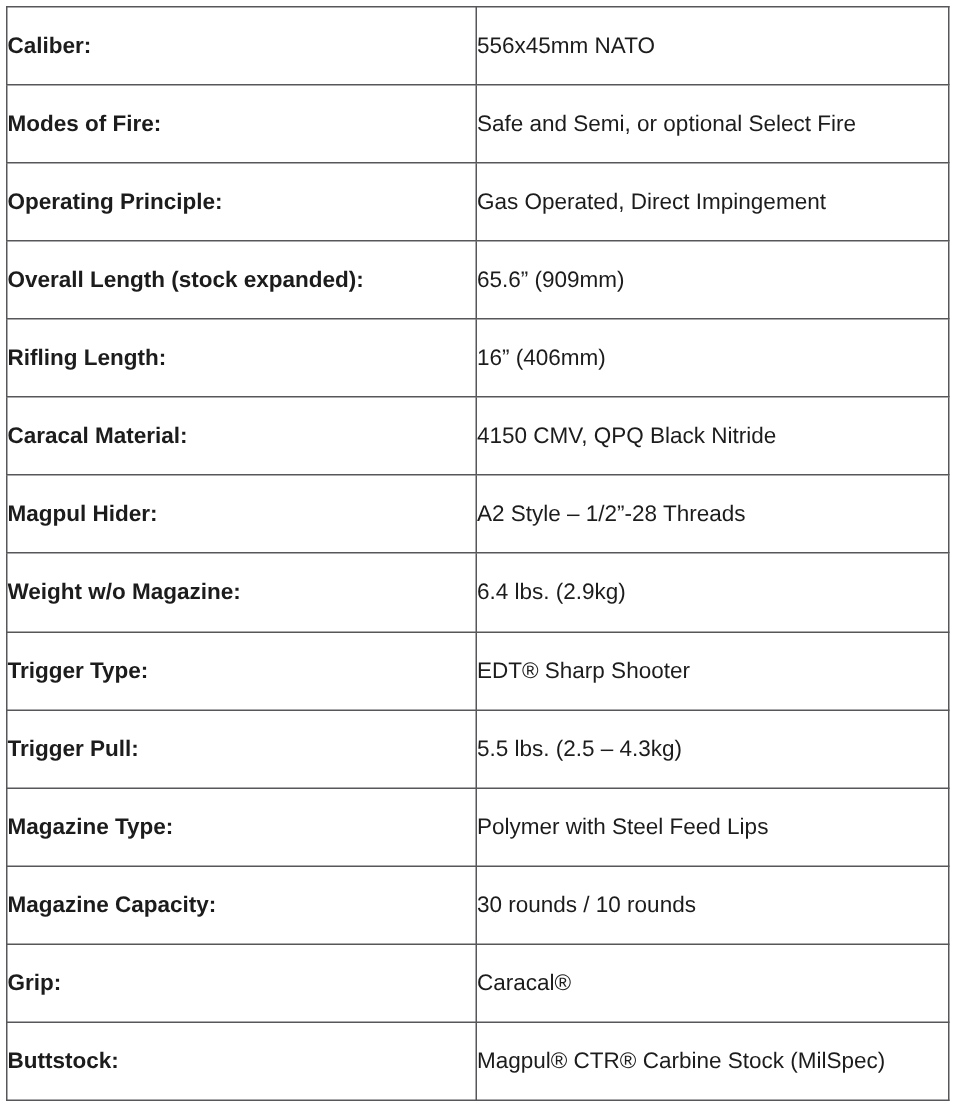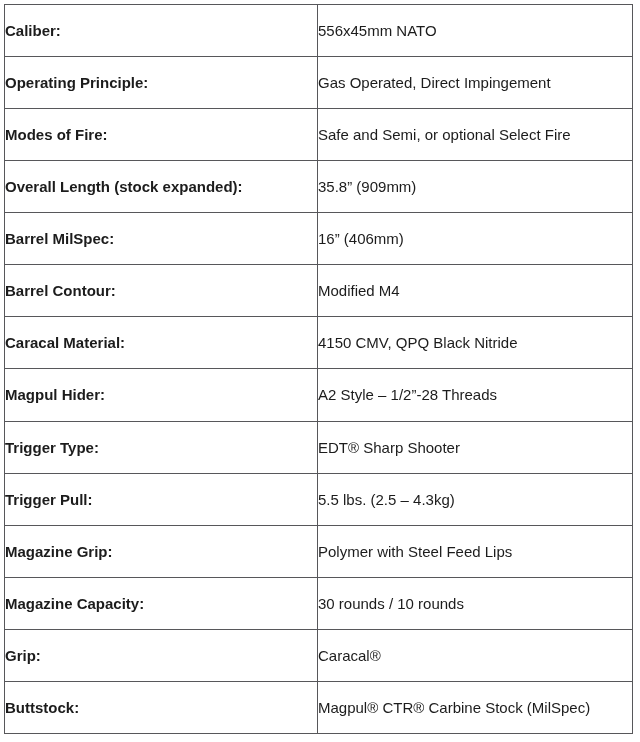--- a/index.html
+++ b/index.html
@@ -50,57 +50,57 @@
 <body>
 
 <div class="page">
   <table class="spec-table">
     <tbody>
         <tr>
           <td class="label-cell">Caliber:</td>
           <td class="value-cell">556x45mm NATO</td>
         </tr>
         <tr>
+          <td class="label-cell">Modes of Fire:</td>
+          <td class="value-cell">Safe and Semi, or optional Select Fire</td>
+        </tr>
+        <tr>
           <td class="label-cell">Operating Principle:</td>
           <td class="value-cell">Gas Operated, Direct Impingement</td>
         </tr>
         <tr>
-          <td class="label-cell">Modes of Fire:</td>
-          <td class="value-cell">Safe and Semi, or optional Select Fire</td>
+          <td class="label-cell">Overall Length (stock expanded):</td>
+          <td class="value-cell">65.6” (909mm)</td>
         </tr>
         <tr>
-          <td class="label-cell">Overall Length (stock expanded):</td>
-          <td class="value-cell">35.8” (909mm)</td>
-        </tr>
-        <tr>
-          <td class="label-cell">Barrel MilSpec:</td>
+          <td class="label-cell">Rifling Length:</td>
           <td class="value-cell">16” (406mm)</td>
-        </tr>
-        <tr>
-          <td class="label-cell">Barrel Contour:</td>
-          <td class="value-cell">Modified M4</td>
         </tr>
         <tr>
           <td class="label-cell">Caracal Material:</td>
           <td class="value-cell">4150 CMV, QPQ Black Nitride</td>
         </tr>
         <tr>
           <td class="label-cell">Magpul Hider:</td>
           <td class="value-cell">A2 Style – 1/2”-28 Threads</td>
         </tr>
         <tr>
+          <td class="label-cell">Weight w/o Magazine:</td>
+          <td class="value-cell">6.4 lbs. (2.9kg)</td>
+        </tr>
+        <tr>
           <td class="label-cell">Trigger Type:</td>
           <td class="value-cell">EDT® Sharp Shooter</td>
         </tr>
         <tr>
           <td class="label-cell">Trigger Pull:</td>
           <td class="value-cell">5.5 lbs. (2.5 – 4.3kg)</td>
         </tr>
         <tr>
-          <td class="label-cell">Magazine Grip:</td>
+          <td class="label-cell">Magazine Type:</td>
           <td class="value-cell">Polymer with Steel Feed Lips</td>
         </tr>
         <tr>
           <td class="label-cell">Magazine Capacity:</td>
           <td class="value-cell">30 rounds / 10 rounds</td>
         </tr>
         <tr>
           <td class="label-cell">Grip:</td>
           <td class="value-cell">Caracal®</td>
         </tr>

